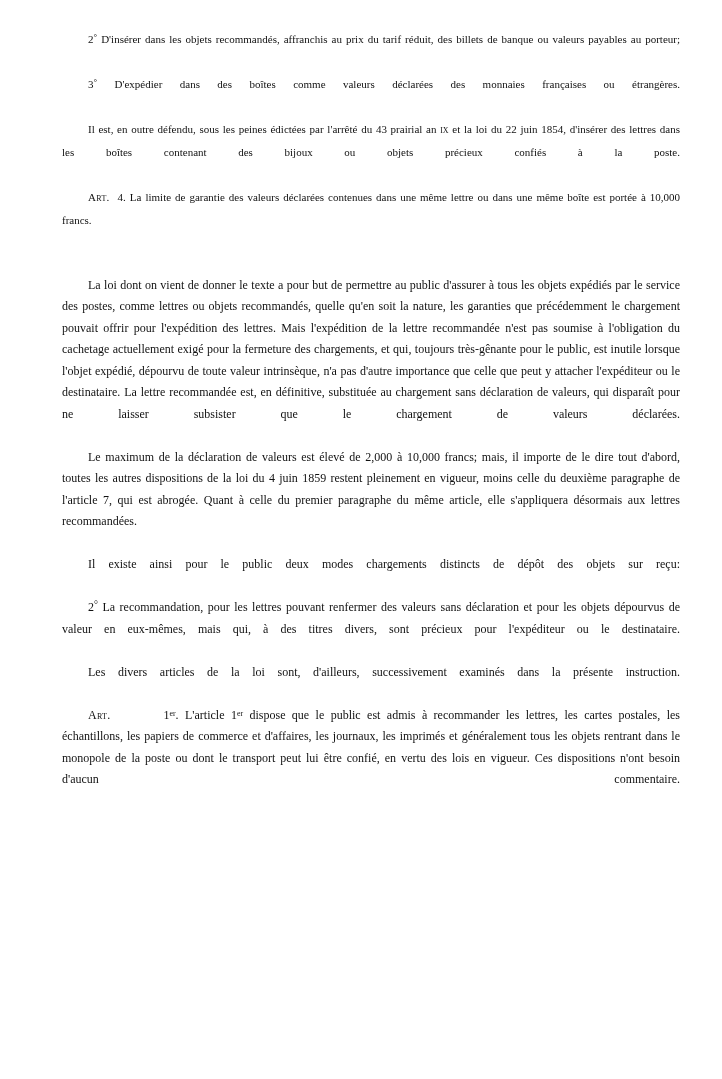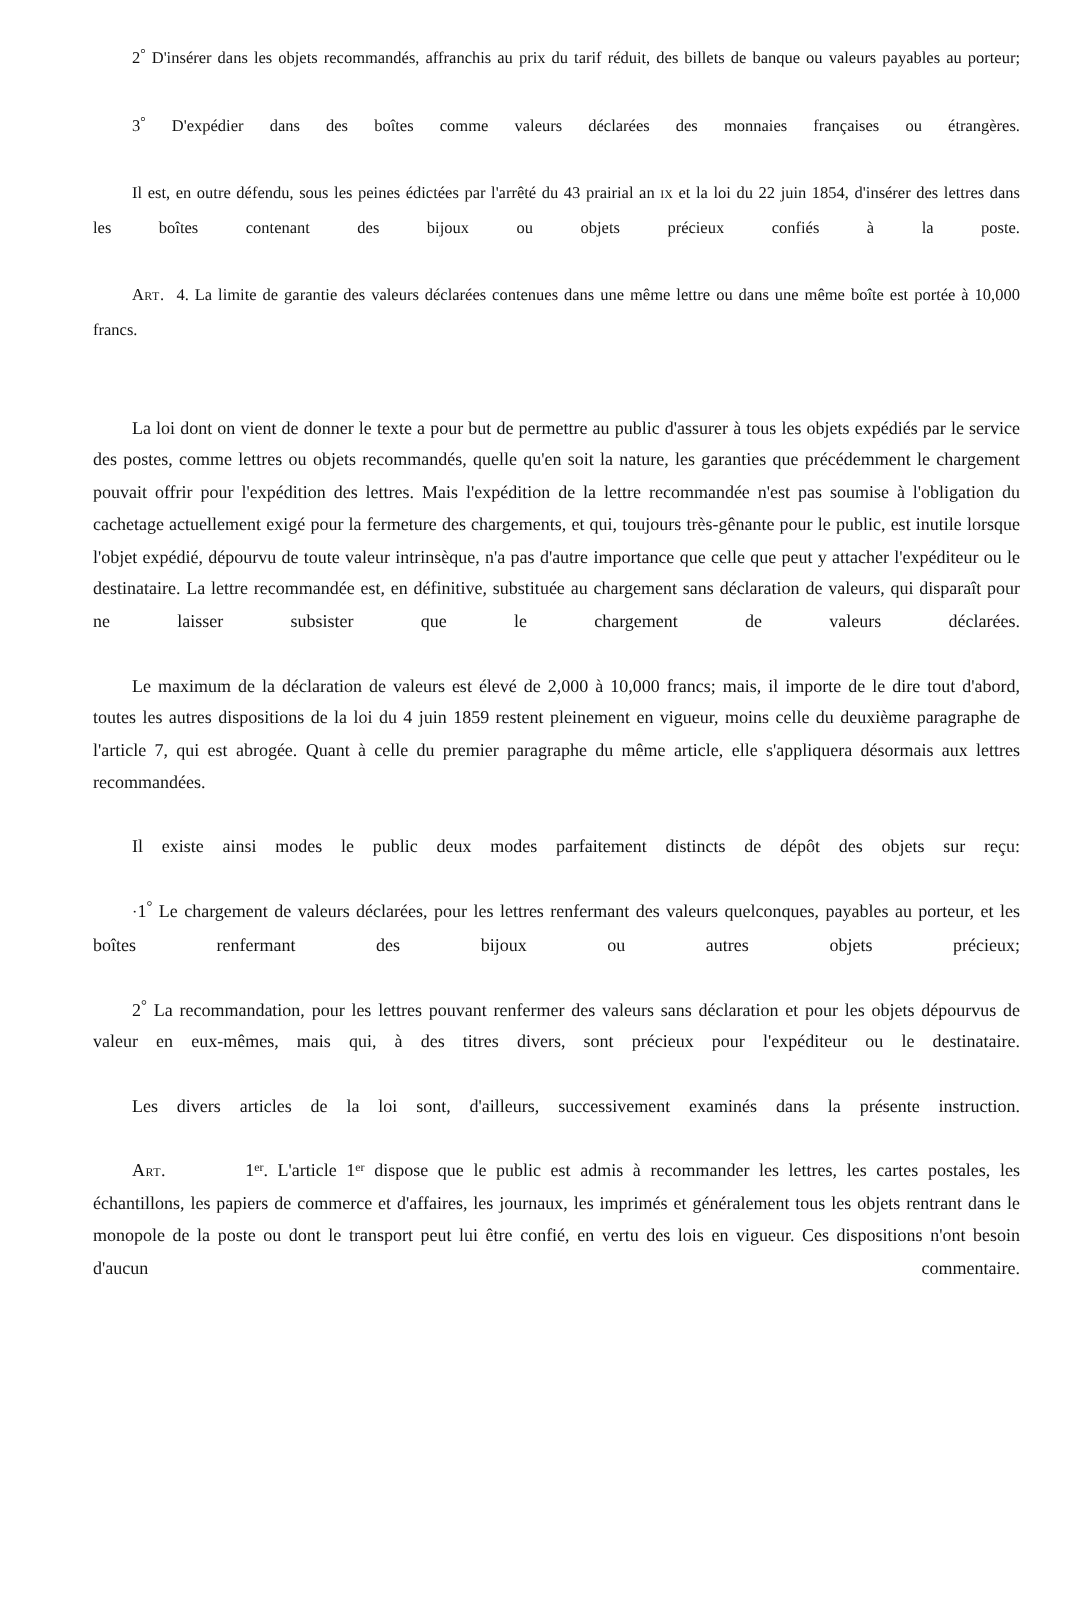--- a/index.html
+++ b/index.html
@@ -104,24 +104,22 @@
         <span>La limite de garantie des valeurs déclarées contenues dans une même lettre ou dans une même boîte est portée à 10,000 francs.</span></p>
 
     </div>
 
     <div class="section-commentary">
 
       <p class="para">La loi dont on vient de donner le texte a pour but de permettre au public d'assurer à tous les objets expédiés par le service des postes, comme lettres ou objets recommandés, quelle qu'en soit la nature, les garanties que précédemment le chargement pouvait offrir pour l'expédition des lettres. Mais l'expédition de la lettre recommandée n'est pas soumise à l'obligation du cachetage actuellement exigé pour la fermeture des chargements, et qui, toujours très-gênante pour le public, est inutile lorsque l'objet expédié, dépourvu de toute valeur intrinsèque, n'a pas d'autre importance que celle que peut y attacher l'expéditeur ou le destinataire. La lettre recommandée est, en définitive, substituée au chargement sans déclaration de valeurs, qui disparaît pour ne laisser subsister que le chargement de valeurs déclarées.</p>
 
       <p class="para">Le maximum de la déclaration de valeurs est élevé de 2,000 à 10,000 francs; mais, il importe de le dire tout d'abord, toutes les autres dispositions de la loi du 4 juin 1859 restent pleinement en vigueur, moins celle du deuxième paragraphe de l'article 7, qui est abrogée. Quant à celle du premier paragraphe du même article, elle s'appliquera désormais aux lettres recommandées.</p>
 
-      <p class="para">Il existe ainsi modes le public deux modes parfaitement distincts de dépôt des objets sur reçu:</p>
+      <p class="para">Il existe ainsi pour le public deux modes chargements distincts de dépôt des objets sur reçu:</p>
 
-      <p class="para"><span class="leaddot">·</span><span>1</span><span class="deg">°</span>
-        <span>Le chargement de valeurs déclarées, pour les lettres renfermant des valeurs quelconques, payables au porteur, et les boîtes renfermant des bijoux ou autres objets précieux;</span></p>
 
       <p class="para"><span>2</span><span class="deg">°</span>
         <span>La recommandation, pour les lettres pouvant renfermer des valeurs sans déclaration et pour les objets dépourvus de valeur en eux-mêmes, mais qui, à des titres divers, sont précieux pour l'expéditeur ou le destinataire.</span></p>
 
       <p class="para">Les divers articles de la loi sont, d'ailleurs, successivement examinés dans la présente instruction.</p>
 
       <p class="para"><span class="smallcaps">Art.</span>&nbsp;
         <span class="nowrap"><span>1</span><span class="sup">er</span></span><span>. L'article 1</span><span class="sup">er</span><span> dispose que le public est admis à recommander les lettres, les cartes postales, les échantillons, les papiers de commerce et d'affaires, les journaux, les imprimés et généralement tous les objets rentrant dans le monopole de la poste ou dont le transport peut lui être confié, en vertu des lois en vigueur. Ces dispositions n'ont besoin d'aucun commentaire.</span></p>
 
     </div>

